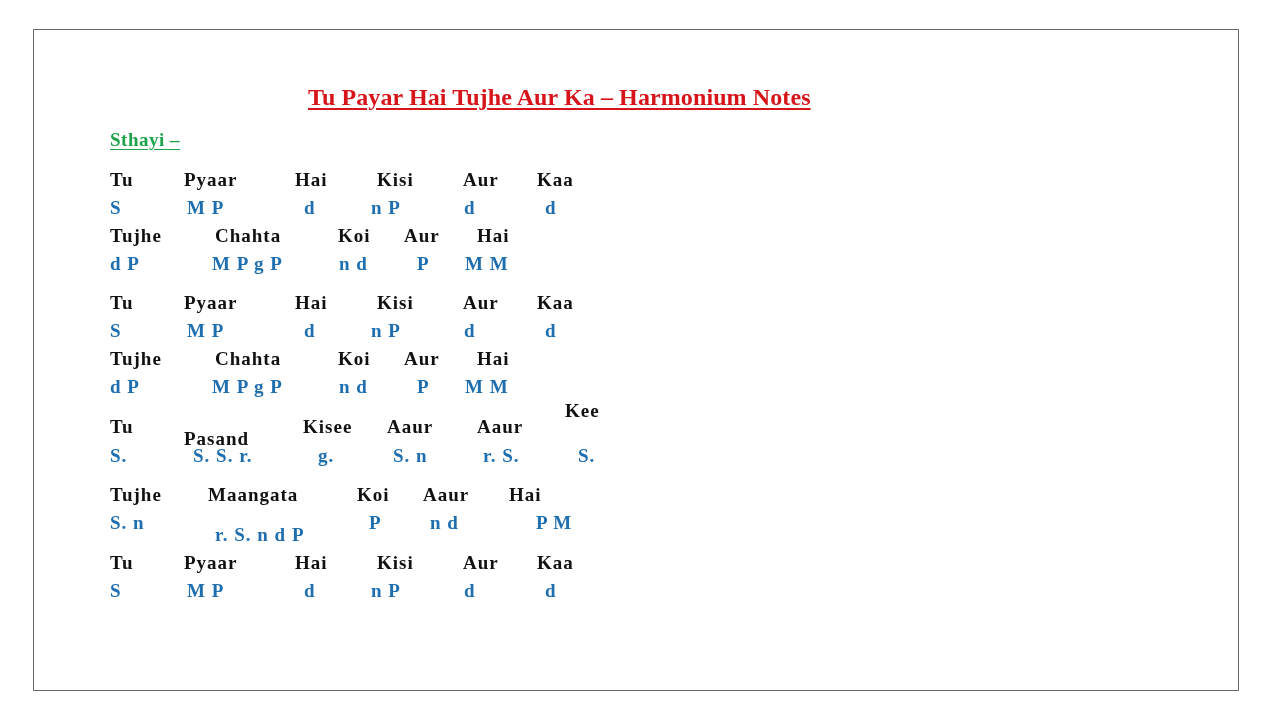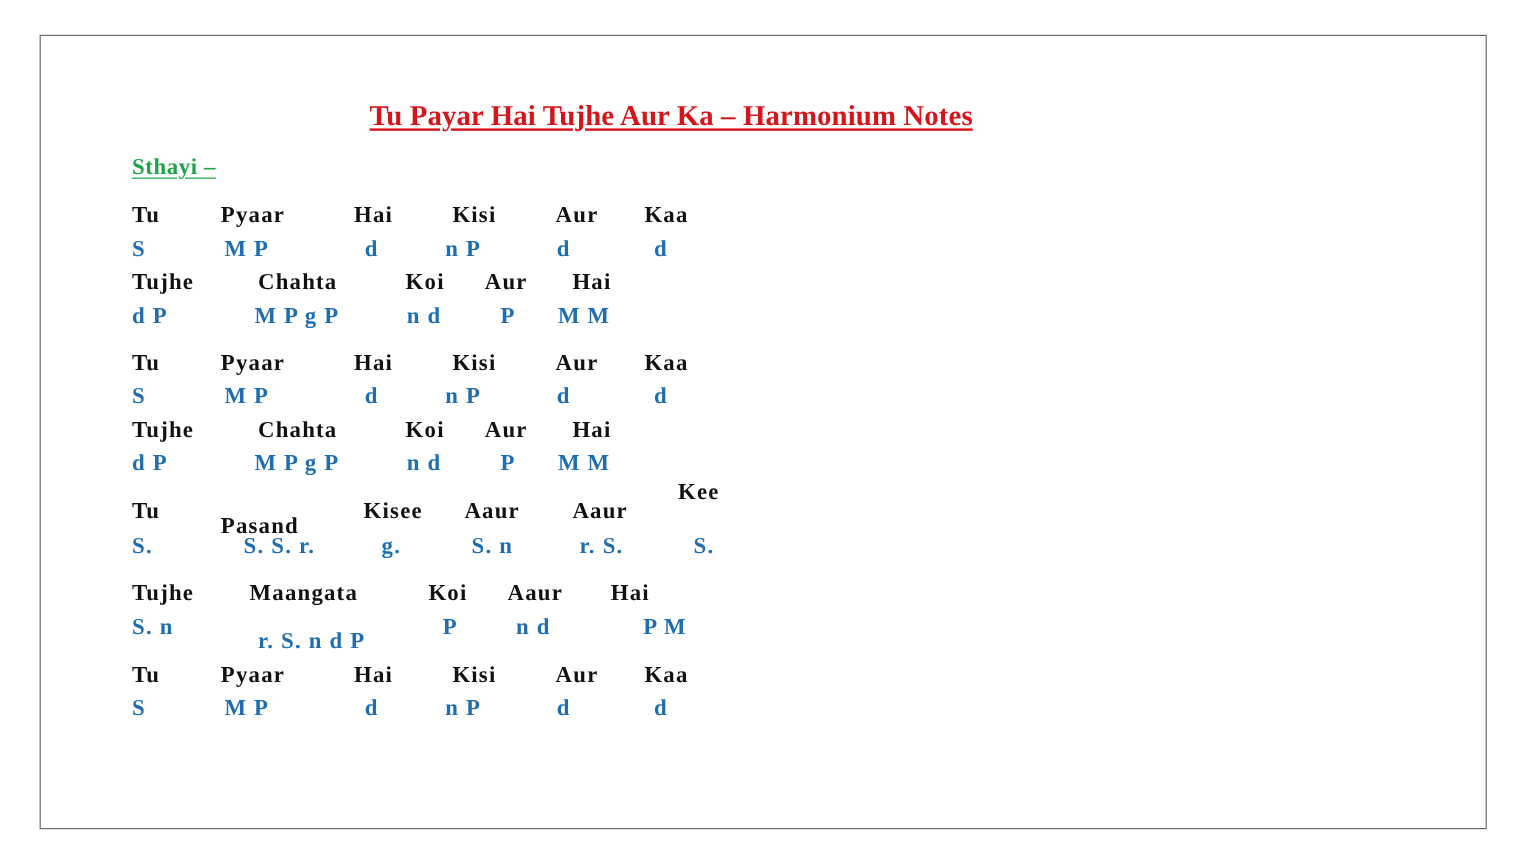--- a/index.html
+++ b/index.html
@@ -99,21 +99,21 @@
 </div>
 
 <div>
   <span class="tok lyric" style="left:110px;top:416px">Tu</span>
   <span class="tok lyric" style="left:184px;top:428px">Pasand</span>
   <span class="tok lyric" style="left:303px;top:416px">Kisee</span>
   <span class="tok lyric" style="left:387px;top:416px">Aaur</span>
   <span class="tok lyric" style="left:477px;top:416px">Aaur</span>
   <span class="tok lyric" style="left:565px;top:400px">Kee</span>
   <span class="tok note" style="left:110px;top:445px">S.</span>
-  <span class="tok note" style="left:203px;top:445px">S. S. r.</span>
+  <span class="tok note" style="left:193px;top:445px">S. S. r.</span>
   <span class="tok note" style="left:318px;top:445px">g.</span>
   <span class="tok note" style="left:393px;top:445px">S. n</span>
   <span class="tok note" style="left:483px;top:445px">r. S.</span>
   <span class="tok note" style="left:578px;top:445px">S.</span>
 </div>
 
 <div>
   <span class="tok lyric" style="left:110px;top:484px">Tujhe</span>
   <span class="tok lyric" style="left:208px;top:484px">Maangata</span>
   <span class="tok lyric" style="left:357px;top:484px">Koi</span>

